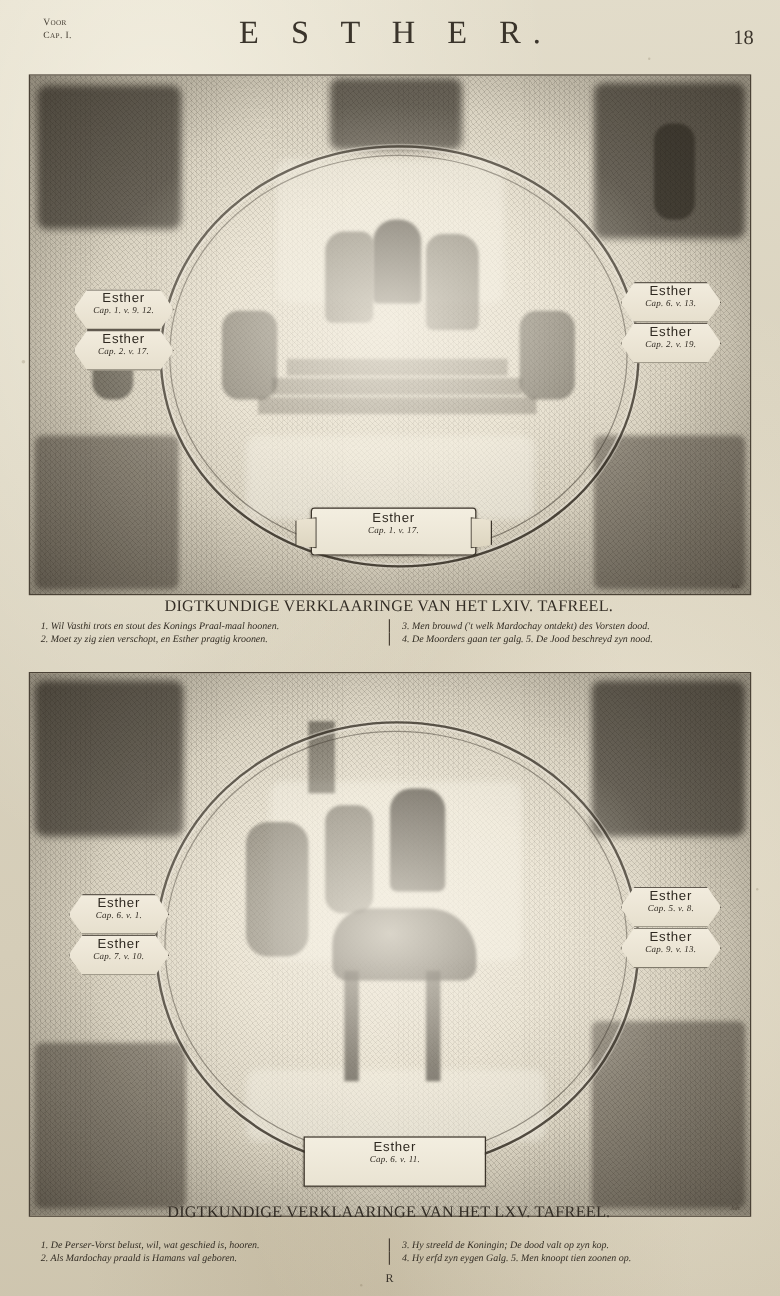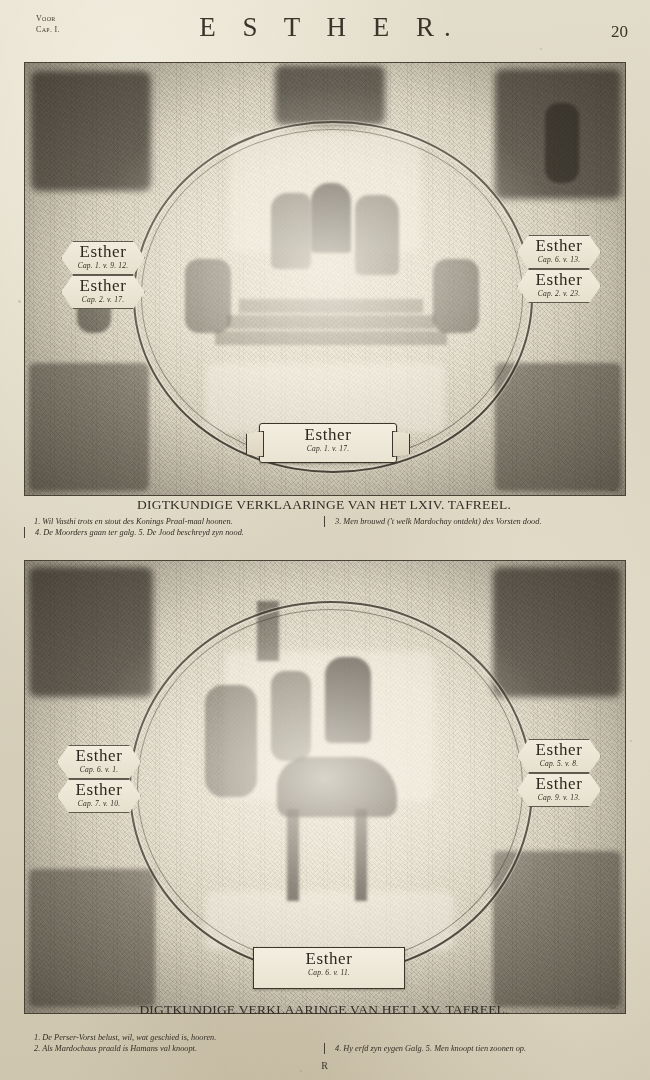--- a/index.html
+++ b/index.html
@@ -140,22 +140,22 @@
   
   .cart {
     position: absolute;
     background: linear-gradient(180deg, #f3eee0 0%, #e9e3d2 100%);
     border: 1.1px solid #3c352b;
     text-align: center;
     color: #2e2820;
     box-shadow: 0 1px 2px rgba(40,33,22,0.35);
   }
   .cart .t1 {
-    font-family: Liberation Serif, serif;
-    font-size: 17px;
+    font-family: Liberation Sans, sans-serif;
+    font-size: 11px;
     letter-spacing: 0.6px;
     line-height: 1.1;
     margin-top: 2px;
   }
   .cart .t2 {
     font-family: "Liberation Serif", serif;
     font-style: italic;
     font-size: 7.5px;
     letter-spacing: 0.2px;
     line-height: 1.1;
@@ -257,21 +257,21 @@
 
 <div class="paper"></div>
 
 <div class="page">
 
   <div class="hdr-left">
     <div class="l1">Voor</div>
     <div class="l2">Cap. I.</div>
   </div>
   <div class="hdr-title">E S T H E R.</div>
-  <div class="hdr-page">20</div>
+  <div class="hdr-page">18</div>
 
   <div class="plate p1">
     <div class="engrave"></div>
 
     <div class="darker" style="left:6px;  top:8px;   width:120px; height:120px;"></div>
     <div class="darker" style="left:470px; top:6px;  width:126px; height:130px;"></div>
     <div class="dark" style="left:4px;  top:300px; width:120px; height:128px;"></div>
     <div class="dark" style="left:470px; top:300px;width:126px; height:128px;"></div>
     <div class="darker" style="left:250px; top:2px;  width:110px; height:60px;"></div>
     <div class="light" style="left:205px; top:70px; width:190px; height:120px;"></div>
@@ -300,21 +300,21 @@
     <div class="cart hex" style="left:36px; top:212px; width:84px; height:34px;">
       <div class="t1">Esther</div>
       <div class="t2">Cap. 2. v. 17.</div>
     </div>
     <div class="cart hex" style="left:492px; top:172px; width:84px; height:34px;">
       <div class="t1">Esther</div>
       <div class="t2">Cap. 6. v. 13.</div>
     </div>
     <div class="cart hex" style="left:492px; top:206px; width:84px; height:34px;">
       <div class="t1">Esther</div>
-      <div class="t2">Cap. 2. v. 23.</div>
+      <div class="t2">Cap. 2. v. 19.</div>
     </div>
 
     <div class="cart ribbon" style="left:234px; top:360px; width:136px; height:38px;">
       <div class="t1">Esther</div>
       <div class="t2">Cap. 1. v. 17.</div>
     </div>
 
     <div class="plate-mark">loh.</div>
   </div>
 
@@ -325,20 +325,24 @@
       <div class="cell-l">
         <span class="num">1.</span>
         <span>Wil Vasthi trots en stout des Konings Praal-maal hoonen.</span>
       </div>
       <div class="cell-r">
         <span class="num">3.</span>
         <span>Men brouwd ('t welk Mardochay ontdekt) des Vorsten dood.</span>
       </div>
     </div>
     <div class="row">
+      <div class="cell-l">
+        <span class="num">2.</span>
+        <span>Moet zy zig zien verschopt, en Esther pragtig kroonen.</span>
+      </div>
       <div class="cell-r">
         <span class="num">4.</span>
         <span>De Moorders gaan ter galg.</span>
         <span class="num">5.</span>
         <span>De Jood beschreyd zyn nood.</span>
       </div>
     </div>
   </div>
 
   <div class="plate p2">
@@ -390,25 +394,29 @@
   </div>
 
   <div class="cap-title t2">DIGTKUNDIGE VERKLAARINGE VAN HET LXV. TAFREEL.</div>
 
   <div class="legend l2">
     <div class="row">
       <div class="cell-l">
         <span class="num">1.</span>
         <span>De Perser-Vorst belust, wil, wat geschied is, hooren.</span>
       </div>
+      <div class="cell-r">
+        <span class="num">3.</span>
+        <span>Hy streeld de Koningin; De dood valt op zyn kop.</span>
+      </div>
     </div>
     <div class="row">
       <div class="cell-l">
         <span class="num">2.</span>
-        <span>Als Mardochaus praald is Hamans val knoopt.</span>
+        <span>Als Mardochay praald is Hamans val geboren.</span>
       </div>
       <div class="cell-r">
         <span class="num">4.</span>
         <span>Hy erfd zyn eygen Galg.</span>
         <span class="num">5.</span>
         <span>Men knoopt tien zoonen op.</span>
       </div>
     </div>
   </div>
 

